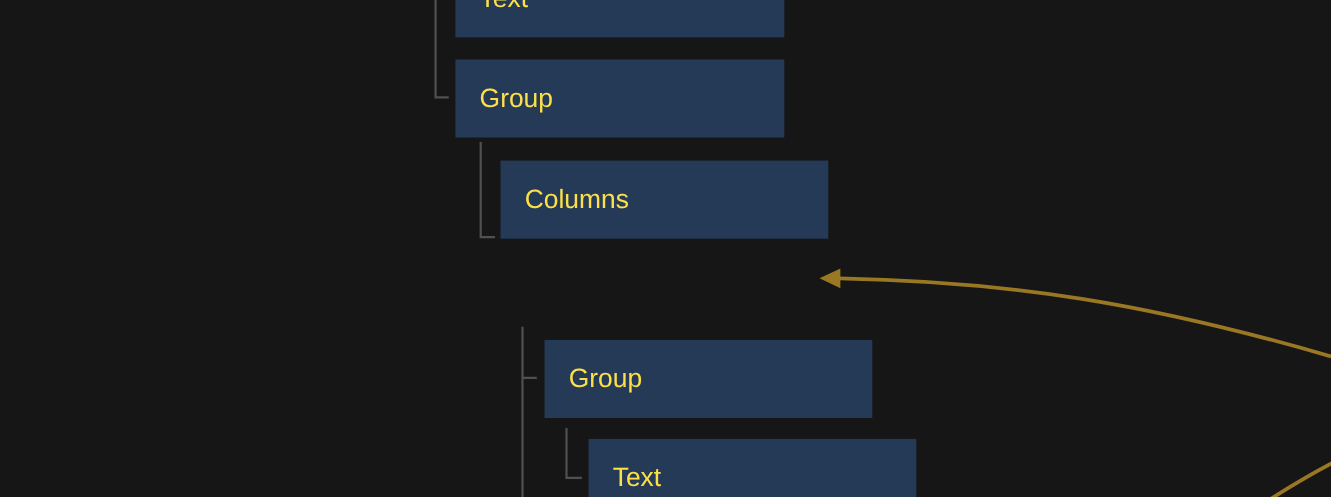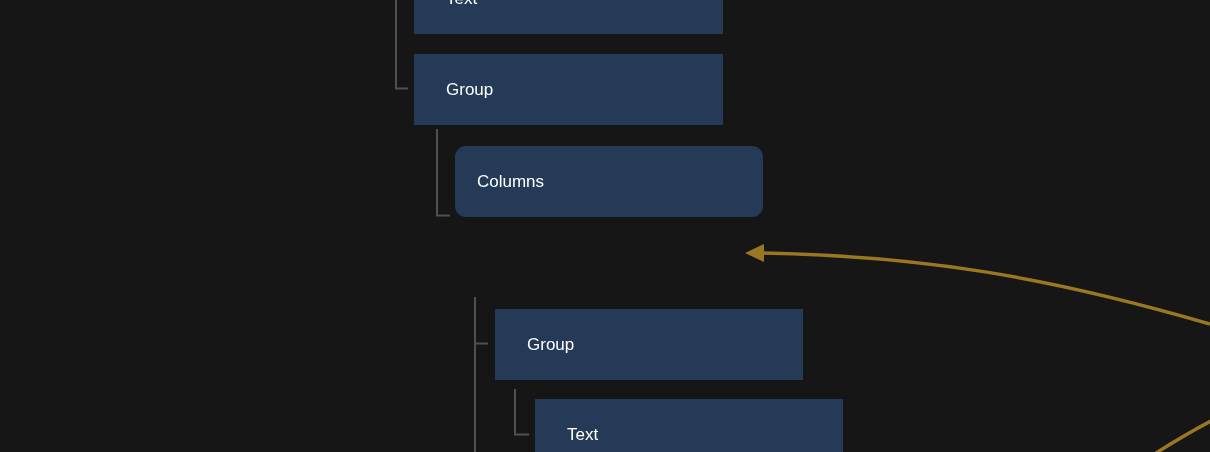--- a/index.html
+++ b/index.html
@@ -18,39 +18,37 @@
   .overlay {
     position: absolute;
     left: 0;
     top: 0;
     width: 1210px;
     height: 452px;
   }
   .node {
     position: absolute;
     background: #243a57;
-    color: #ffffff;
-    font-size: 17px;
+    color: #fde047;
+    font-size: 24px;
     font-weight: 400;
-    padding-left: 10px;
   }
   .node-label {
     display: flex;
     align-items: center;
     height: 100%;
     padding-left: 22px;
     white-space: nowrap;
   }
   .n0 { left: 414px; top: -37px; width: 299px; height: 71px; }
   .n1 { left: 414px; top: 54px;  width: 299px; height: 71px; }
   .n2 { left: 455px; top: 146px; width: 298px; height: 143px; background: transparent; }
   .n2-header {
     position: absolute; left: 0; top: 0; width: 100%; height: 71px;
     background: #243a57;
-    border-radius: 11px;
   }
   .n2-port {
     position: absolute; left: 0; top: 71px; width: 100%; height: 72px;
     background: #3b506e;
   }
   .port-label {
     display: flex;
     align-items: center;
     justify-content: flex-end;
     height: 100%;

